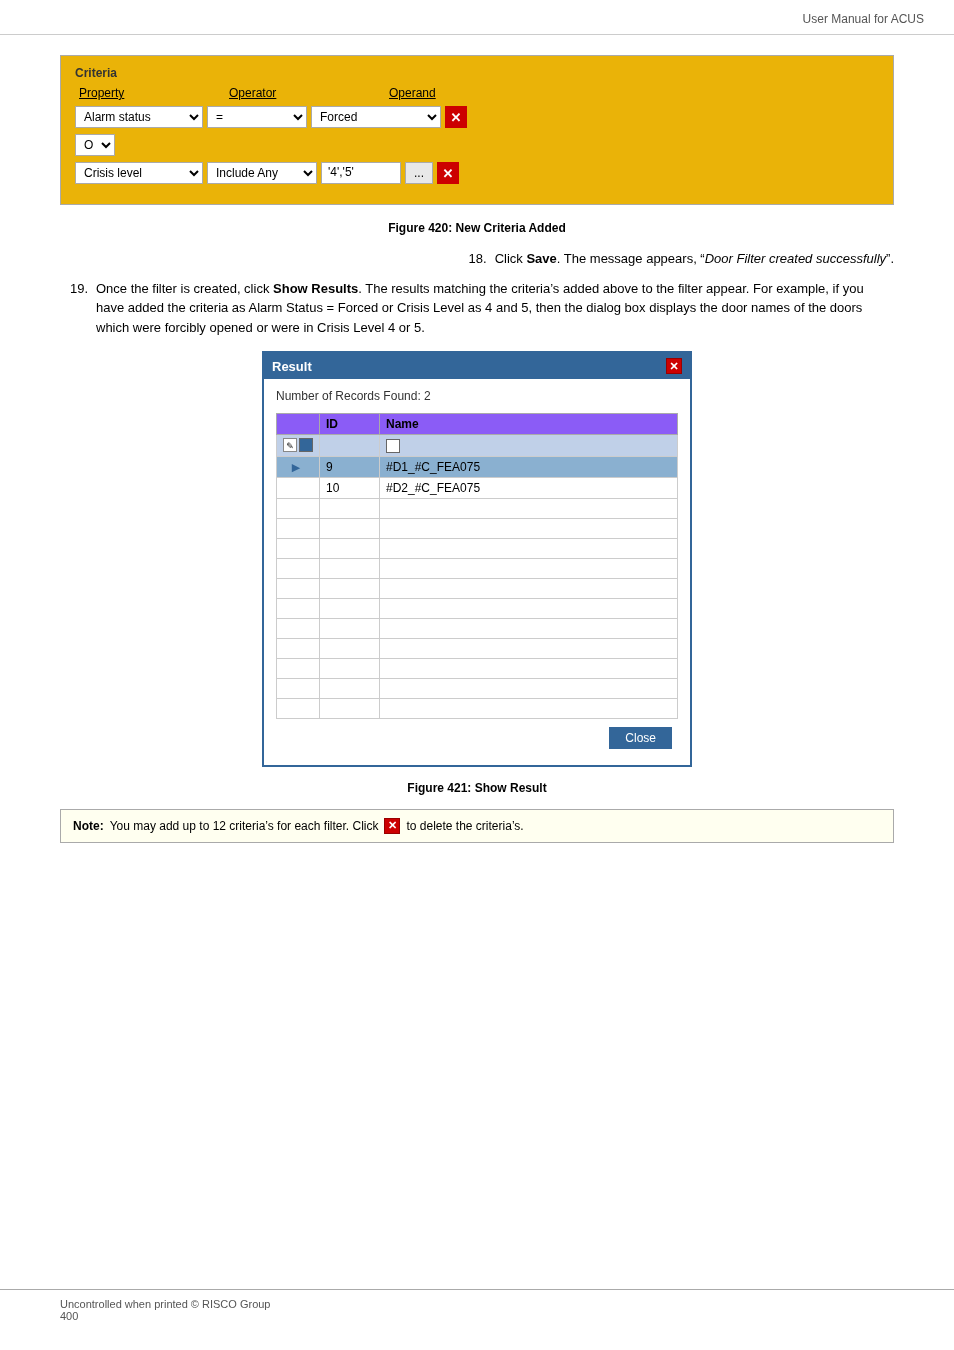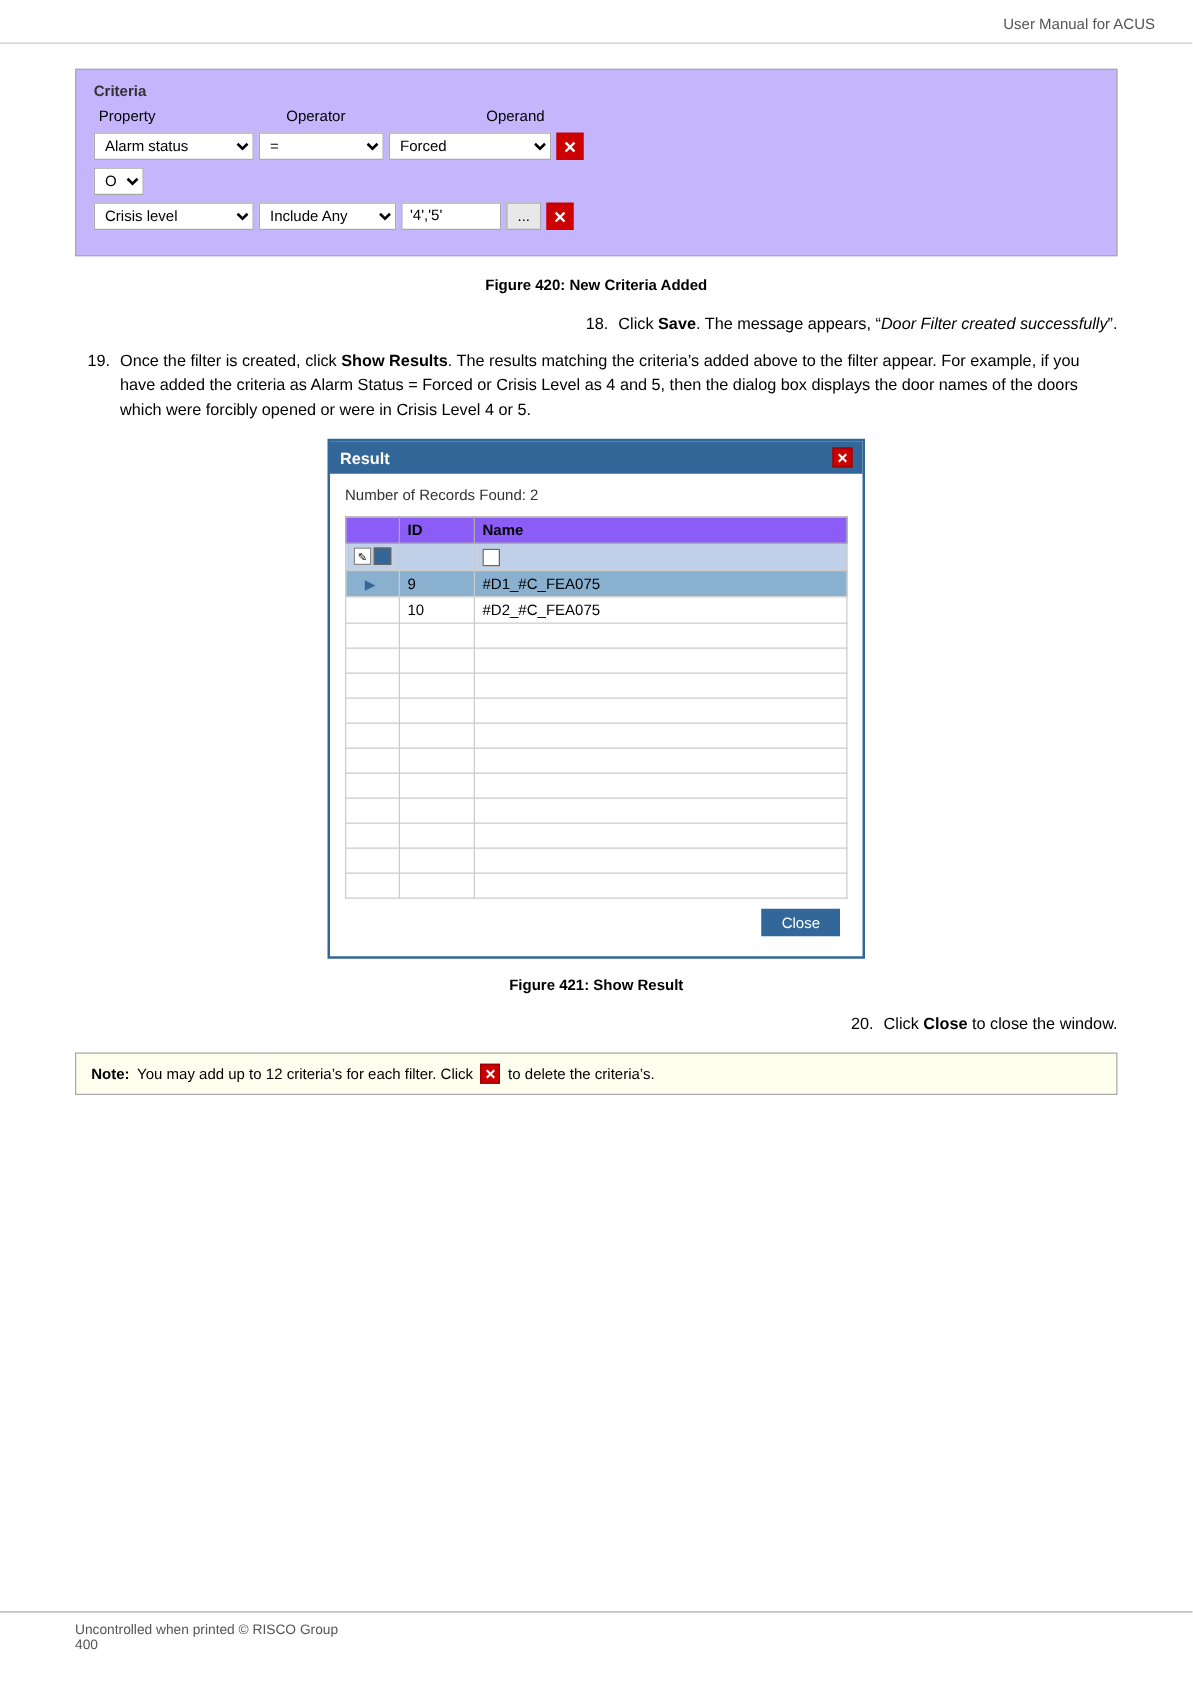--- a/index.html
+++ b/index.html
@@ -24,33 +24,34 @@
 
     .page-content {
       padding: 20px 60px 30px 60px;
     }
 
     
     .criteria-box {
       border: 1px solid #aaa;
       padding: 10px 14px 14px 14px;
       margin-bottom: 16px;
-      background: #c4b5fd;
+      background: #eab308;
     }
     .criteria-legend {
       font-size: 12px;
       color: #333;
       font-weight: bold;
       margin-bottom: 6px;
     }
     .criteria-header-row {
       display: flex;
       gap: 0;
       margin-bottom: 6px;
       padding-left: 4px;
+      text-decoration: underline;
     }
     .criteria-header-row .col-property { width: 150px; font-size: 12px; color: #000; }
     .criteria-header-row .col-operator { width: 160px; font-size: 12px; color: #000; }
     .criteria-header-row .col-operand { width: 200px; font-size: 12px; color: #000; }
 
     .criteria-row {
       display: flex;
       align-items: center;
       gap: 4px;
       margin-bottom: 6px;
@@ -466,28 +467,20 @@
         </tbody>
       </table>
       <div class="close-btn-row">
         <button class="close-btn">Close</button>
       </div>
     </div>
   </div>
 
   <div class="figure-caption">Figure 421: Show Result</div>
 
-  <ul class="numbered-list">
-    <li>
-      <span class="list-num">20.</span>
-      <span class="list-content">
-        <span>Click </span><b>Close</b><span> to close the window.</span>
-      </span>
-    </li>
-  </ul>
 
   <div class="note-box">
     <b>Note:</b>
     <span> You may add up to 12 criteria’s for each filter. Click </span>
     <span class="note-x-icon">✕</span>
     <span> to delete the criteria’s.</span>
   </div>
 
 </div>
 

